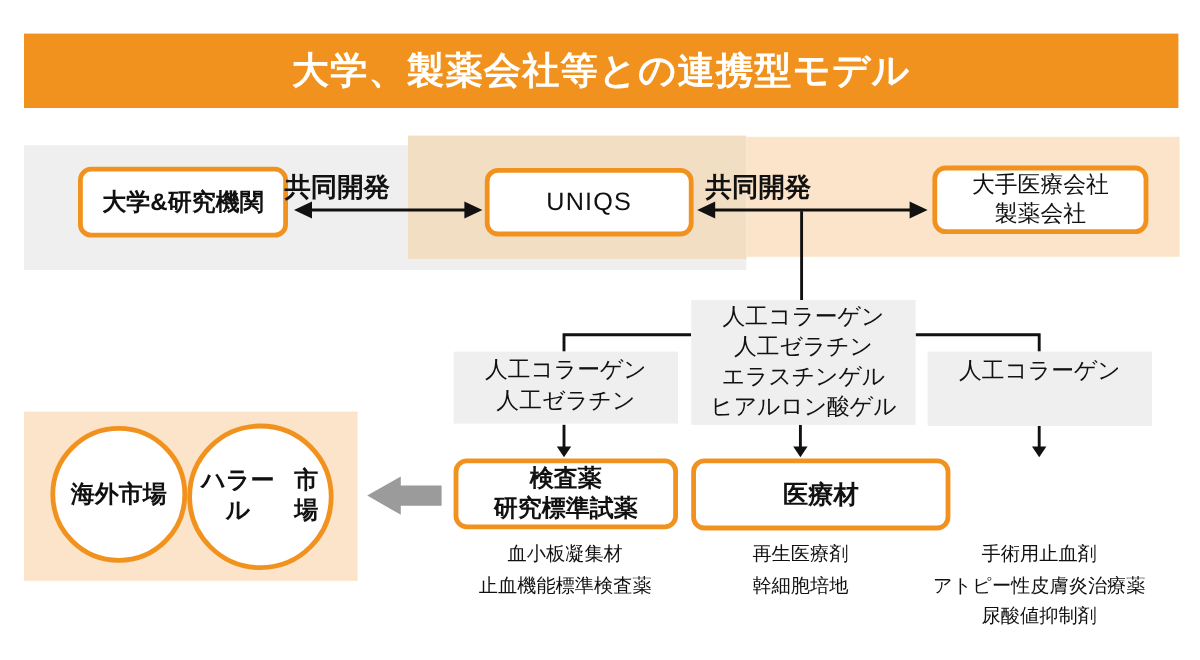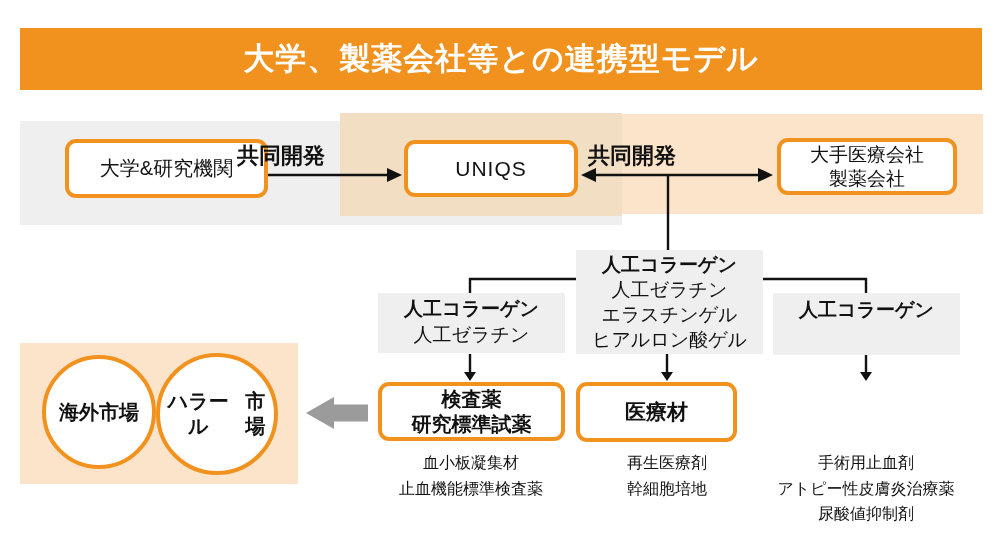--- a/index.html
+++ b/index.html
@@ -14,36 +14,36 @@
   .banner span{color:#fff;font-size:31px;font-weight:bold;letter-spacing:1px;}
   
   .band-gray{left:20px;top:121px;width:602px;height:104px;background:#EFEFEF;}
   .band-tan{left:340px;top:113px;width:282px;height:103px;background:#F2DFC3;}
   .band-peach{left:622px;top:114px;width:361px;height:100px;background:#FBE4C9;}
   .band-bottom{left:20px;top:343px;width:278px;height:141px;background:#FBE4C9;}
   
   .obox{background:#fff;border:4px solid #F2921E;border-radius:11px;
         display:flex;flex-direction:column;align-items:center;justify-content:center;
         text-align:center;}
-  .box-univ{left:65px;top:139px;width:203px;height:59px;font-size:20px;}
+  .box-univ{left:65px;top:139px;width:175px;height:59px;font-size:20px;font-weight:bold;}
   .box-uniqs{left:404px;top:140px;width:174px;height:57px;font-size:21px;letter-spacing:1px;}
   .box-medical{left:777px;top:138px;width:180px;height:57px;font-size:19px;line-height:24px;}
   .codev{width:170px;text-align:left;font-size:22px;font-weight:bold;}
   .codev-left{left:237px;top:141px;}
   .codev-right{left:588px;top:141px;}
   
   .gbox{background:#EFEFEF;text-align:center;font-size:19px;line-height:26px;}
-  .gbox .b{font-weight:bold;}
+  .gbox .b{font-weight:normal;}
   .gbox-left{left:378px;top:293px;width:187px;height:60px;padding-top:3px;}
   .gbox-center{left:576px;top:250px;width:187px;height:104px;line-height:25px;padding-top:2px;}
   .gbox-right{left:773px;top:293px;width:187px;height:62px;padding-top:4px;}
   
   .pbox{font-weight:bold;}
   .pbox1{left:378px;top:382px;width:187px;height:59px;font-size:20px;line-height:25px;}
-  .pbox2{left:576px;top:382px;width:161px;height:60px;font-size:21px;}
+  .pbox2{left:576px;top:382px;width:216px;height:60px;font-size:21px;}
   .pbox3{left:773px;top:380px;width:187px;height:60px;font-size:21px;}
   
   .plist{width:280px;text-align:center;font-size:16px;line-height:25.5px;top:450px;}
   .plist1{left:331px;}
   .plist2{left:527px;}
   .plist3{left:726px;}
   
   .circle{background:#fff;border:4px solid #F2921E;border-radius:50%;
           display:flex;flex-direction:row;align-items:center;justify-content:center;
           text-align:center;font-size:20px;line-height:25px;font-weight:600;}

